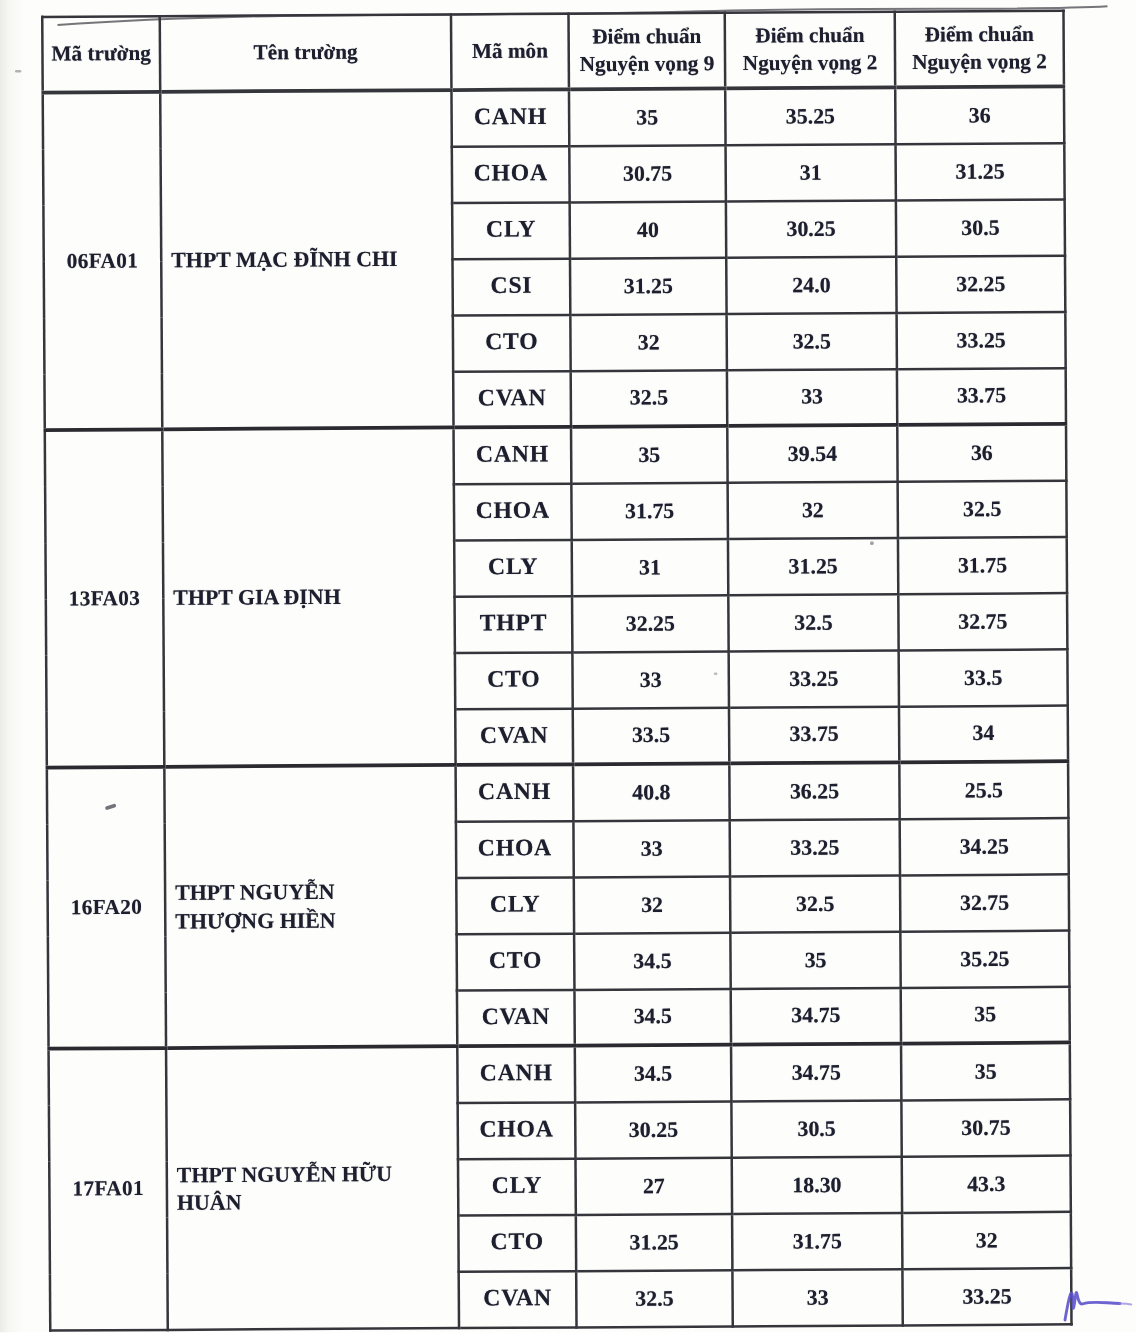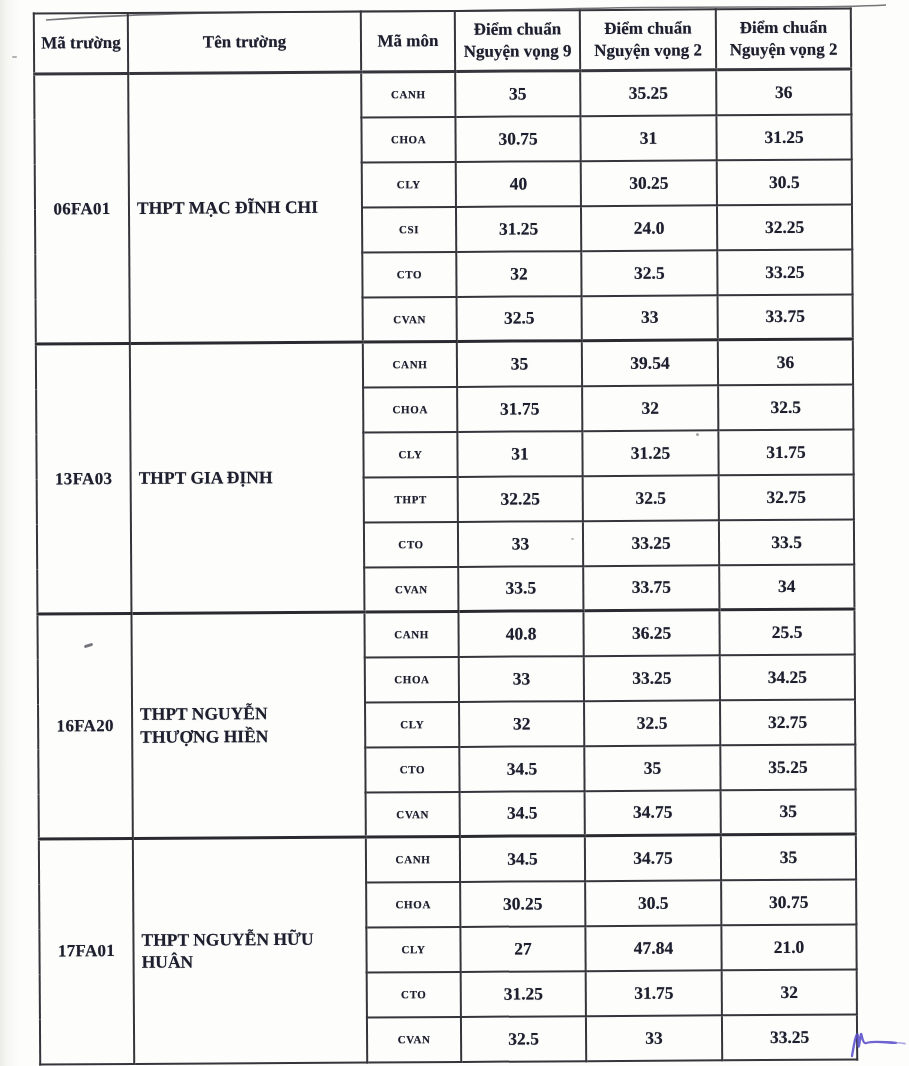--- a/index.html
+++ b/index.html
@@ -39,21 +39,21 @@
   }
   .doc-table tbody tr { height: 45px; }
   tr.sec td { border-top-width: 3px; border-top-color: #2a2a30; }
   td.c-code { font-size: 17px; letter-spacing: 0.3px; }
   td.c-name {
     text-align: left;
     font-size: 17.5px;
     line-height: 1.3;
     padding: 0 28px 0 7px;
   }
-  td.c-subj { font-size: 11px; letter-spacing: 0.6px; }
+  td.c-subj { font-size: 19px; letter-spacing: 0.6px; }
   td.c-score { font-size: 17.5px; }
   .hdr-line { display: block; }
   .top-artifact {
     position: absolute;
     left: 0; top: 0;
     pointer-events: none;
   }
   .pen-mark {
     position: absolute;
     left: 846px;
@@ -230,22 +230,22 @@
       </tr>
       <tr>
         <td class="c-subj">CHOA</td>
         <td class="c-score">30.25</td>
         <td class="c-score">30.5</td>
         <td class="c-score">30.75</td>
       </tr>
       <tr>
         <td class="c-subj">CLY</td>
         <td class="c-score">27</td>
-        <td class="c-score">47.84</td>
-        <td class="c-score">21.0</td>
+        <td class="c-score">18.30</td>
+        <td class="c-score">43.3</td>
       </tr>
       <tr>
         <td class="c-subj">CTO</td>
         <td class="c-score">31.25</td>
         <td class="c-score">31.75</td>
         <td class="c-score">32</td>
       </tr>
       <tr>
         <td class="c-subj">CVAN</td>
         <td class="c-score">32.5</td>

